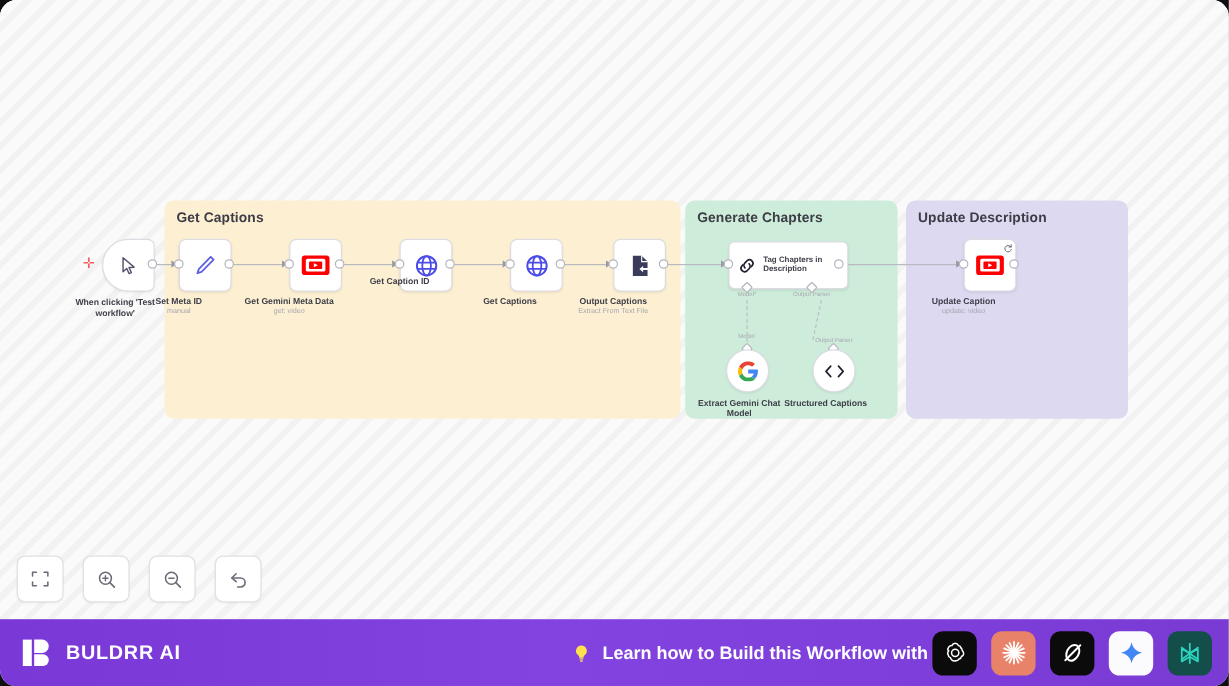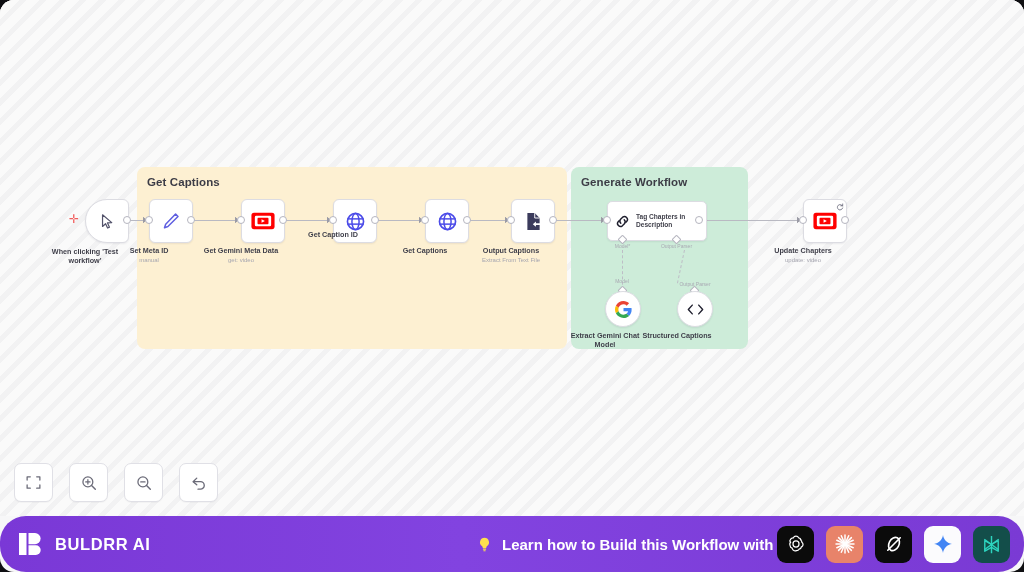--- a/index.html
+++ b/index.html
@@ -45,21 +45,21 @@
   .node-box.trigger{
     border-top-left-radius:22px;border-bottom-left-radius:22px;
     border-top-right-radius:6px;border-bottom-right-radius:6px;
   }
   .node-box.circle{width:34px;height:34px;border-radius:50%;}
   .node-label{
     position:absolute;left:50%;transform:translateX(-50%);
     text-align:center;white-space:nowrap;
     font-size:7.2px;font-weight:700;color:#3f3f4a;line-height:1.25;
   }
-  .node-label.wrap{white-space:normal;width:78px;}
+  .node-label.wrap{white-space:normal;width:78px;margin-left:11px;}
   .node-sub{
     position:absolute;left:50%;transform:translateX(-50%);
     text-align:center;white-space:nowrap;
     font-size:6px;font-weight:400;color:#a6a6b0;
   }
   .inline-title{
     font-size:6.6px;font-weight:700;color:#3f3f4a;line-height:1.25;
     width:56px;white-space:normal;
   }
   
@@ -99,21 +99,21 @@
   .tool-btn{
     width:39px;height:39px;border-radius:7px;background:#fff;
     border:1px solid #e0e0e6;box-sizing:border-box;
     display:flex;align-items:center;justify-content:center;
     box-shadow:0 1px 1px rgba(0,0,0,.03);cursor:pointer;
   }
   
   #bottombar{
     position:absolute;left:0;top:516px;width:1024px;height:56px;
     background:linear-gradient(90deg,#7a38d6 0%,#8243e0 45%,#7a3ad4 100%);
-    display:flex;align-items:center;border-radius:26px;
+    display:flex;align-items:center;
   }
   #brand{display:flex;align-items:center;gap:11px;margin-left:18px;}
   #brand-text{
     color:#fff;font-size:16.5px;font-weight:700;letter-spacing:.6px;
   }
   #cta{
     position:absolute;left:476px;top:0;height:56px;
     display:flex;align-items:center;gap:9px;
   }
   #cta-text{color:#fff;font-size:15px;font-weight:700;white-space:nowrap;}
@@ -128,23 +128,26 @@
 
 <div id="app">
 
   <div id="canvas">
 
     <div class="group" id="grp-captions">
       <div class="group-title">Get Captions</div>
     </div>
 
     <div class="group" id="grp-chapters">
-      <div class="group-title">Generate Workflow</div>
-    </div>
-
+      <div class="group-title">Generate Chapters</div>
+    </div>
+
+    <div class="group" id="grp-update">
+      <div class="group-title">Update Description</div>
+    </div>
 
     <div class="wire" style="left:117px;top:220px;width:32px;"></div>
     <div class="wire-arrow" style="left:143px;top:217px;"></div>
 
     <div class="wire" style="left:192px;top:220px;width:48px;"></div>
     <div class="wire-arrow" style="left:235px;top:217px;"></div>
 
     <div class="wire" style="left:285px;top:220px;width:47px;"></div>
     <div class="wire-arrow" style="left:327px;top:217px;"></div>
 
@@ -301,21 +304,21 @@
           <rect x="7.6" y="6.3" width="12.8" height="7.4" rx="1" fill="#ff0000"></rect>
           <path d="M12.3 8.1 L16.2 10 L12.3 11.9 Z" fill="#ffffff"></path>
         </svg>
         <svg width="8" height="8" viewBox="0 0 16 16" style="position:absolute;right:2.5px;top:2.5px;">
           <path d="M13 6 A5.4 5.4 0 1 0 13.4 10" fill="none" stroke="#5a5a6e" stroke-width="1.5" stroke-linecap="round"></path>
           <path d="M9.6 5.6 H13.4 V1.9" fill="none" stroke="#5a5a6e" stroke-width="1.5" stroke-linecap="round" stroke-linejoin="round"></path>
         </svg>
       </div>
       <div class="port" style="left:-4px;top:17px;"></div>
       <div class="port" style="left:38px;top:17px;"></div>
-      <div class="node-label" style="top:47px;">Update Chapters</div>
+      <div class="node-label" style="top:47px;">Update Caption</div>
       <div class="node-sub" style="top:58px;">update: video</div>
     </div>
 
   </div>
 
   <div id="toolbar">
     <div class="tool-btn">
       <svg width="17" height="17" viewBox="0 0 24 24">
         <path d="M3 8.5 V4 h4.5 M16.5 4 H21 v4.5 M21 15.5 V20 h-4.5 M7.5 20 H3 v-4.5" fill="none" stroke="#6b6b78" stroke-width="1.8" stroke-linecap="round" stroke-linejoin="round"></path>
       </svg>

